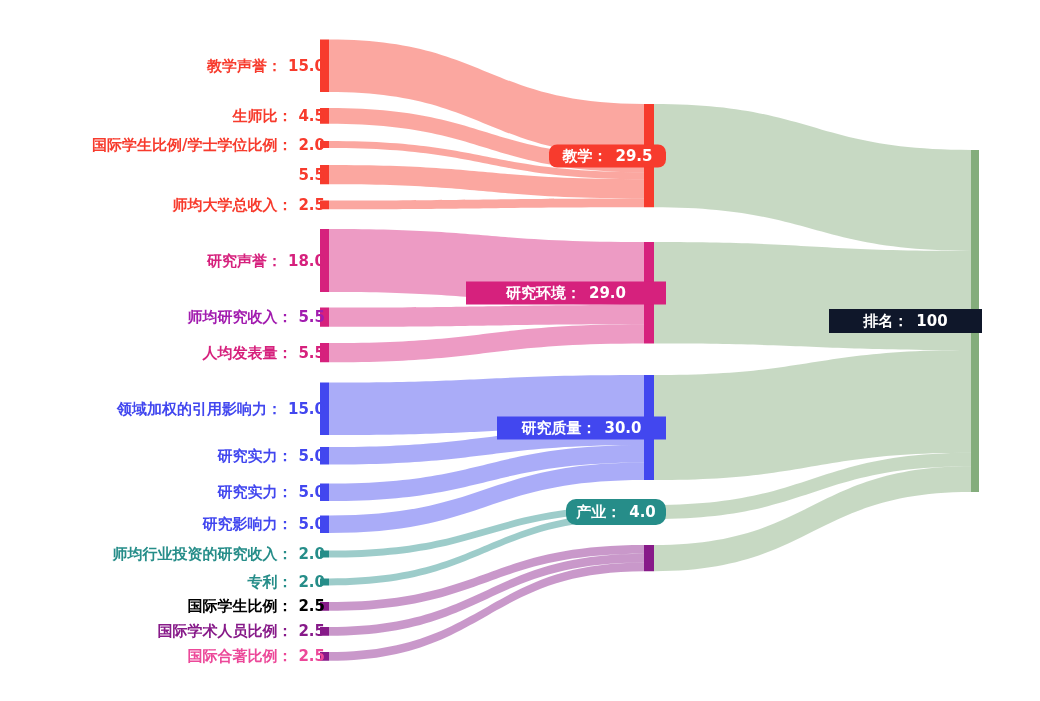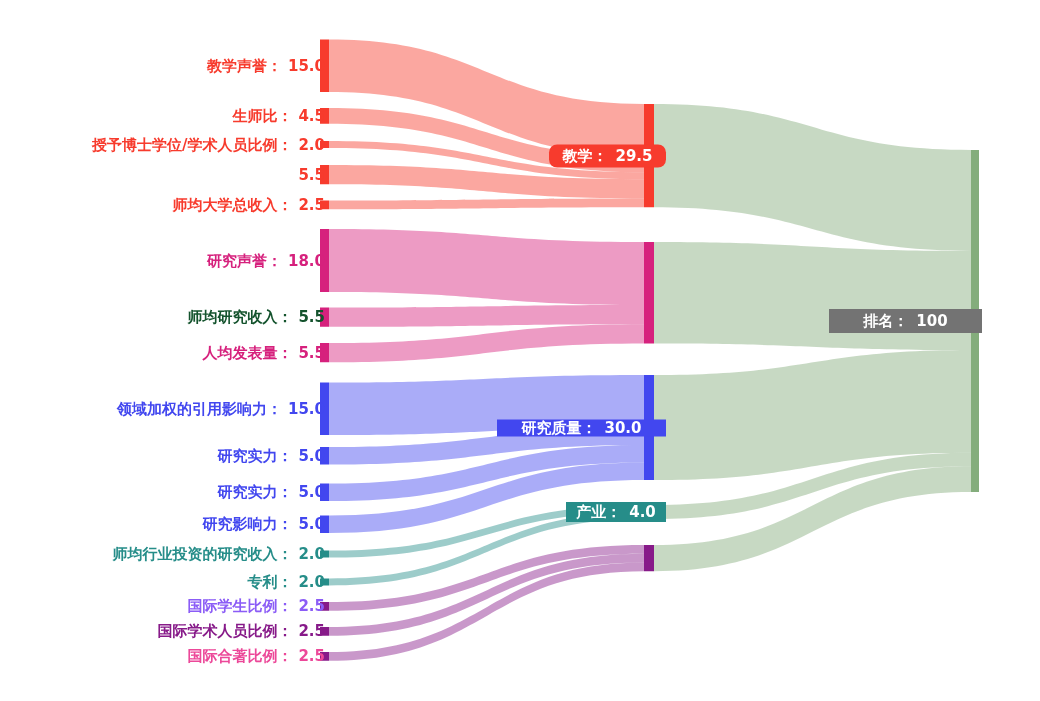--- a/index.html
+++ b/index.html
@@ -81,88 +81,92 @@
   <div class="overlay" id="overlay">
       <div class="llabel" style="right: 727px; top: 65.75px; color: rgb(247, 59, 45);">
         <span>教学声誉：</span>
         <span>15.0</span>
       </div>
       <div class="llabel" style="right: 727px; top: 115.875px; color: rgb(247, 59, 45);">
         <span>生师比：</span>
         <span>4.5</span>
       </div>
       <div class="llabel" style="right: 727px; top: 144.5px; color: rgb(247, 59, 45);">
-        <span>授予博士学位/学术人员比例：</span>
+        <span>国际学生比例/学士学位比例：</span>
         <span>2.0</span>
       </div>
       <div class="llabel" style="right: 727px; top: 174.625px; color: rgb(247, 59, 45);">
         <span>5.5</span>
       </div>
       <div class="llabel" style="right: 727px; top: 204.875px; color: rgb(247, 59, 45);">
         <span>师均大学总收入：</span>
         <span>2.5</span>
       </div>
       <div class="mbox" style="right: 386px; top: 155.625px; width: 117px; height: 23px; background: rgb(247, 59, 45); border-radius: 8px;">
         <span>教学：</span>
         <span>29.5</span>
       </div>
       <div class="llabel" style="right: 727px; top: 260.5px; color: rgb(214, 33, 125);">
         <span>研究声誉：</span>
         <span>18.0</span>
       </div>
-      <div class="llabel" style="right: 727px; top: 317.125px; color: #14532d;">
+      <div class="llabel" style="right: 727px; top: 317.125px; color: #a21caf;">
         <span>师均研究收入：</span>
         <span>5.5</span>
       </div>
       <div class="llabel" style="right: 727px; top: 352.625px; color: rgb(214, 33, 125);">
         <span>人均发表量：</span>
         <span>5.5</span>
+      </div>
+      <div class="mbox" style="right: 386px; top: 292.75px; width: 200px; height: 23px; background: rgb(214, 33, 125);">
+        <span>研究环境：</span>
+        <span>29.0</span>
       </div>
       <div class="llabel" style="right: 727px; top: 408.75px; color: rgb(66, 71, 239);">
         <span>领域加权的引用影响力：</span>
         <span>15.0</span>
       </div>
       <div class="llabel" style="right: 727px; top: 455.75px; color: rgb(66, 71, 239);">
         <span>研究实力：</span>
         <span>5.0</span>
       </div>
       <div class="llabel" style="right: 727px; top: 492.25px; color: rgb(66, 71, 239);">
         <span>研究实力：</span>
         <span>5.0</span>
       </div>
       <div class="llabel" style="right: 727px; top: 524.25px; color: rgb(66, 71, 239);">
         <span>研究影响力：</span>
         <span>5.0</span>
       </div>
-      <div class="mbox" style="right: 386px; top: 427.5px; width: 169px; height: 17px; background: rgb(66, 71, 239);">
+      <div class="mbox" style="right: 386px; top: 427.5px; width: 169px; height: 23px; background: rgb(66, 71, 239);">
         <span>研究质量：</span>
         <span>30.0</span>
       </div>
       <div class="llabel" style="right: 727px; top: 554px; color: rgb(38, 141, 137);">
         <span>师均行业投资的研究收入：</span>
         <span>2.0</span>
       </div>
       <div class="llabel" style="right: 727px; top: 582px; color: rgb(38, 141, 137);">
         <span>专利：</span>
         <span>2.0</span>
       </div>
-      <div class="mbox" style="right: 386px; top: 512px; width: 100px; height: 20px; background: rgb(38, 141, 137);">
+      <div class="mbox" style="right: 386px; top: 512px; width: 100px; height: 26px; background: rgb(38, 141, 137); border-radius: 10px;">
         <span>产业：</span>
         <span>4.0</span>
       </div>
-      <div class="llabel" style="right: 727px; top: 606.375px; color: #8b5cf6;">
+      <div class="llabel" style="right: 727px; top: 606.375px; color: #000000;">
         <span>国际学生比例：</span>
         <span>2.5</span>
       </div>
       <div class="llabel" style="right: 727px; top: 631.375px; color: rgb(135, 26, 137);">
         <span>国际学术人员比例：</span>
         <span>2.5</span>
       </div>
       <div class="llabel" style="right: 727px; top: 656.375px; color: #ec4899;">
         <span>国际合著比例：</span>
         <span>2.5</span>
       </div>
-      <div class="mbox" style="right: 70px; top: 321px; width: 153px; height: 24px; background: #737373;">
+      <div class="mbox" style="right: 70px; top: 321px; width: 153px; height: 24px; background: #0f172a;">
         <span>排名：</span>
         <span>100</span>
       </div>
     </div>
 </div>
 
 </body></html>

